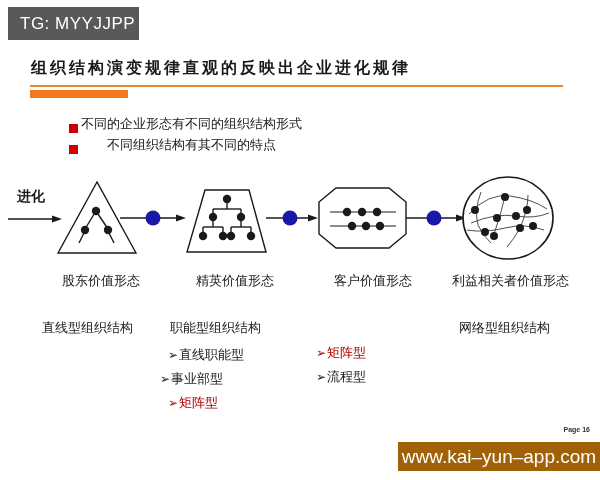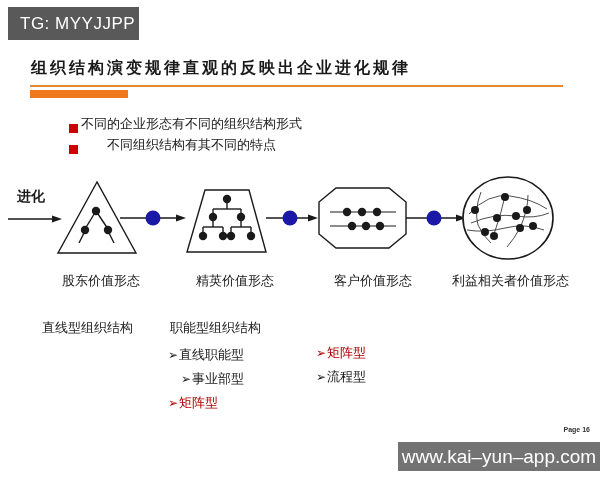--- a/index.html
+++ b/index.html
@@ -47,34 +47,34 @@
   
   .stitle { top:319px; font-size:13px; white-space:nowrap; color:#1a1a1a; }
   .stitle-0 { left:42px; }
   .stitle-1 { left:170px; }
   .stitle-2 { left:318px; }
   .stitle-3 { left:459px; }
   .sitem { font-size:13px; white-space:nowrap; color:#1a1a1a; }
   .sitem .mk { font-size:12px; margin-right:1px; }
   .sitem.red { color:#b00000;font-family:Liberation Serif, serif; }
   .col1-i0 { left:168px; top:346px; }
-  .col1-i1 { left:181px; top:370px; }
+  .col1-i1 { left:160px; top:370px; }
   .col1-i2 { left:168px; top:394px; }
   .col2-i0 { left:316px; top:344px; }
   .col2-i1 { left:316px; top:368px; }
 
   
   .page-label {
     left:540px; top:426px; width:50px; text-align:right;
     font-family:"Liberation Sans", sans-serif; font-size:7px; font-weight:bold; color:#333;
   }
 
   
   .url-bar {
-    left:398px; top:442px; width:202px; height:29px; background:#737373;
+    left:398px; top:442px; width:202px; height:29px; background:#a16207;
     color:#ffffff; font-family:"Liberation Sans", sans-serif; font-size:19px;
     display:flex; align-items:center; justify-content:center; white-space:nowrap;
   }
 </style>
 </head>
 <body>
 
 <div id="slide">
 
   <div class="abs tg-box">
@@ -193,20 +193,21 @@
     </g>
   </svg>
 
   <div class="abs vlabel vlabel-0">股东价值形态</div>
   <div class="abs vlabel vlabel-1">精英价值形态</div>
   <div class="abs vlabel vlabel-2">客户价值形态</div>
   <div class="abs stitle stitle-0">直线型组织结构</div>
 
   <div class="abs vlabel vlabel-3">利益相关者价值形态</div>
   <div class="abs stitle stitle-1">职能型组织结构</div>
+  <div class="abs stitle stitle-3">网络型组织结构</div>
 
   <div class="abs sitem col1-i0">
     <span class="mk">➢</span><span>直线职能型</span>
   </div>
   <div class="abs sitem col1-i1">
     <span class="mk">➢</span><span>事业部型</span>
   </div>
   <div class="abs sitem red col1-i2">
     <span class="mk">➢</span><span>矩阵型</span>
   </div>

